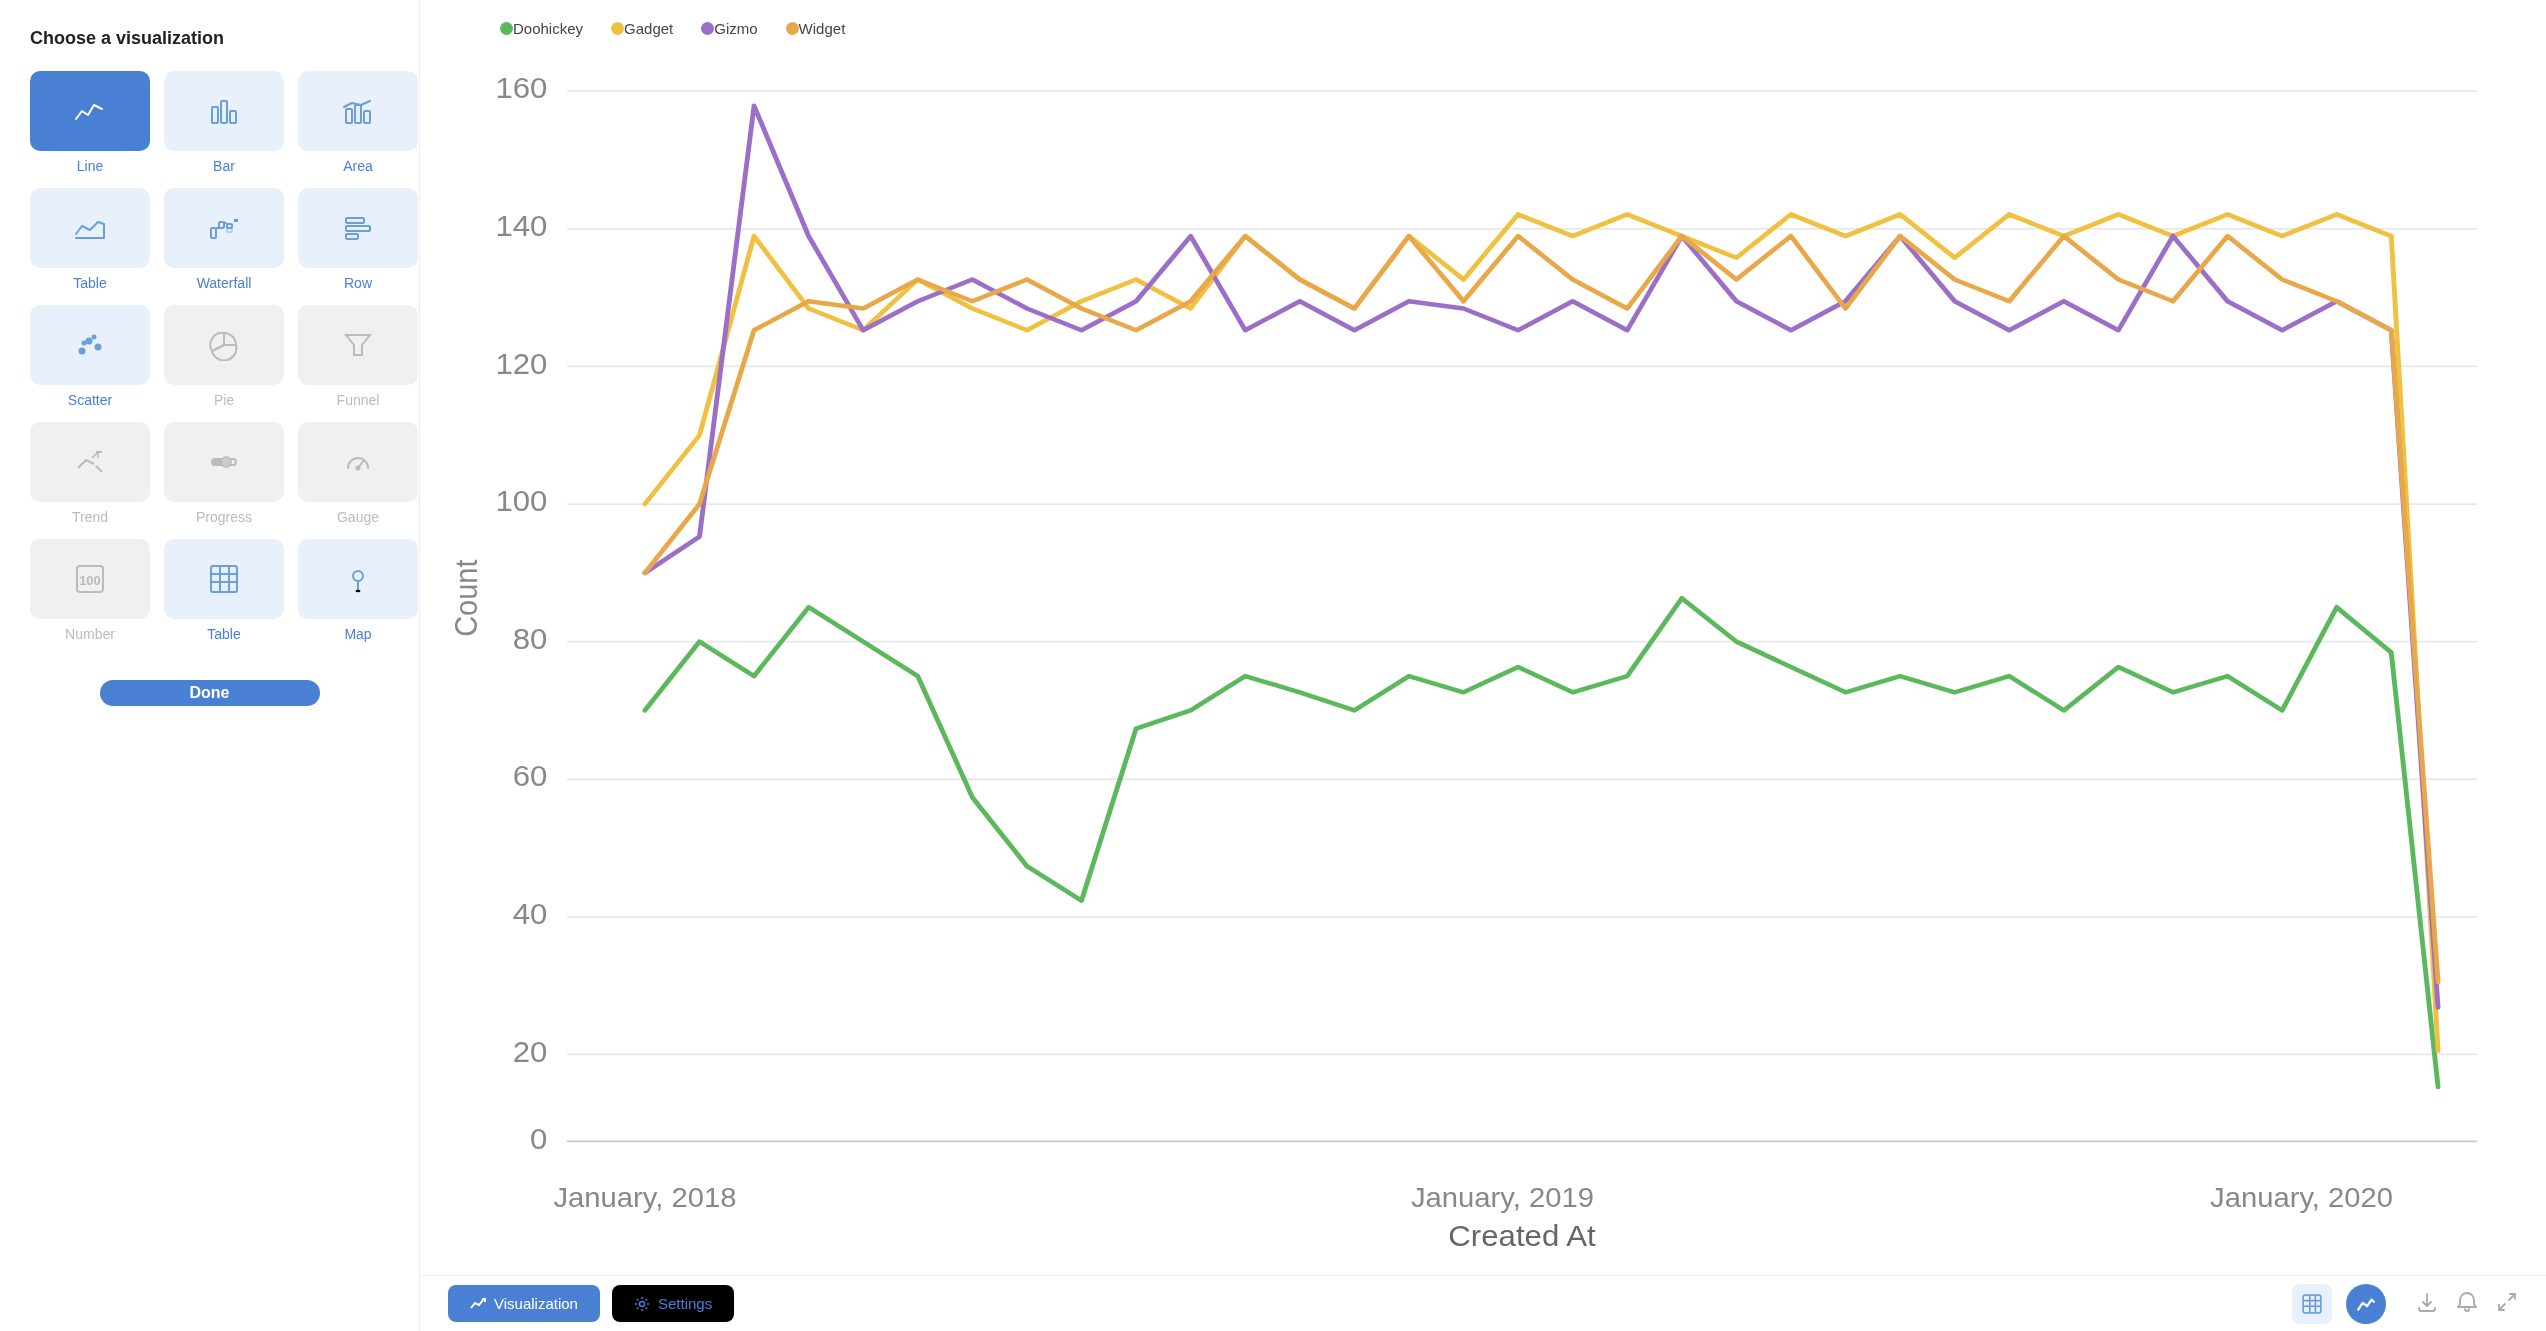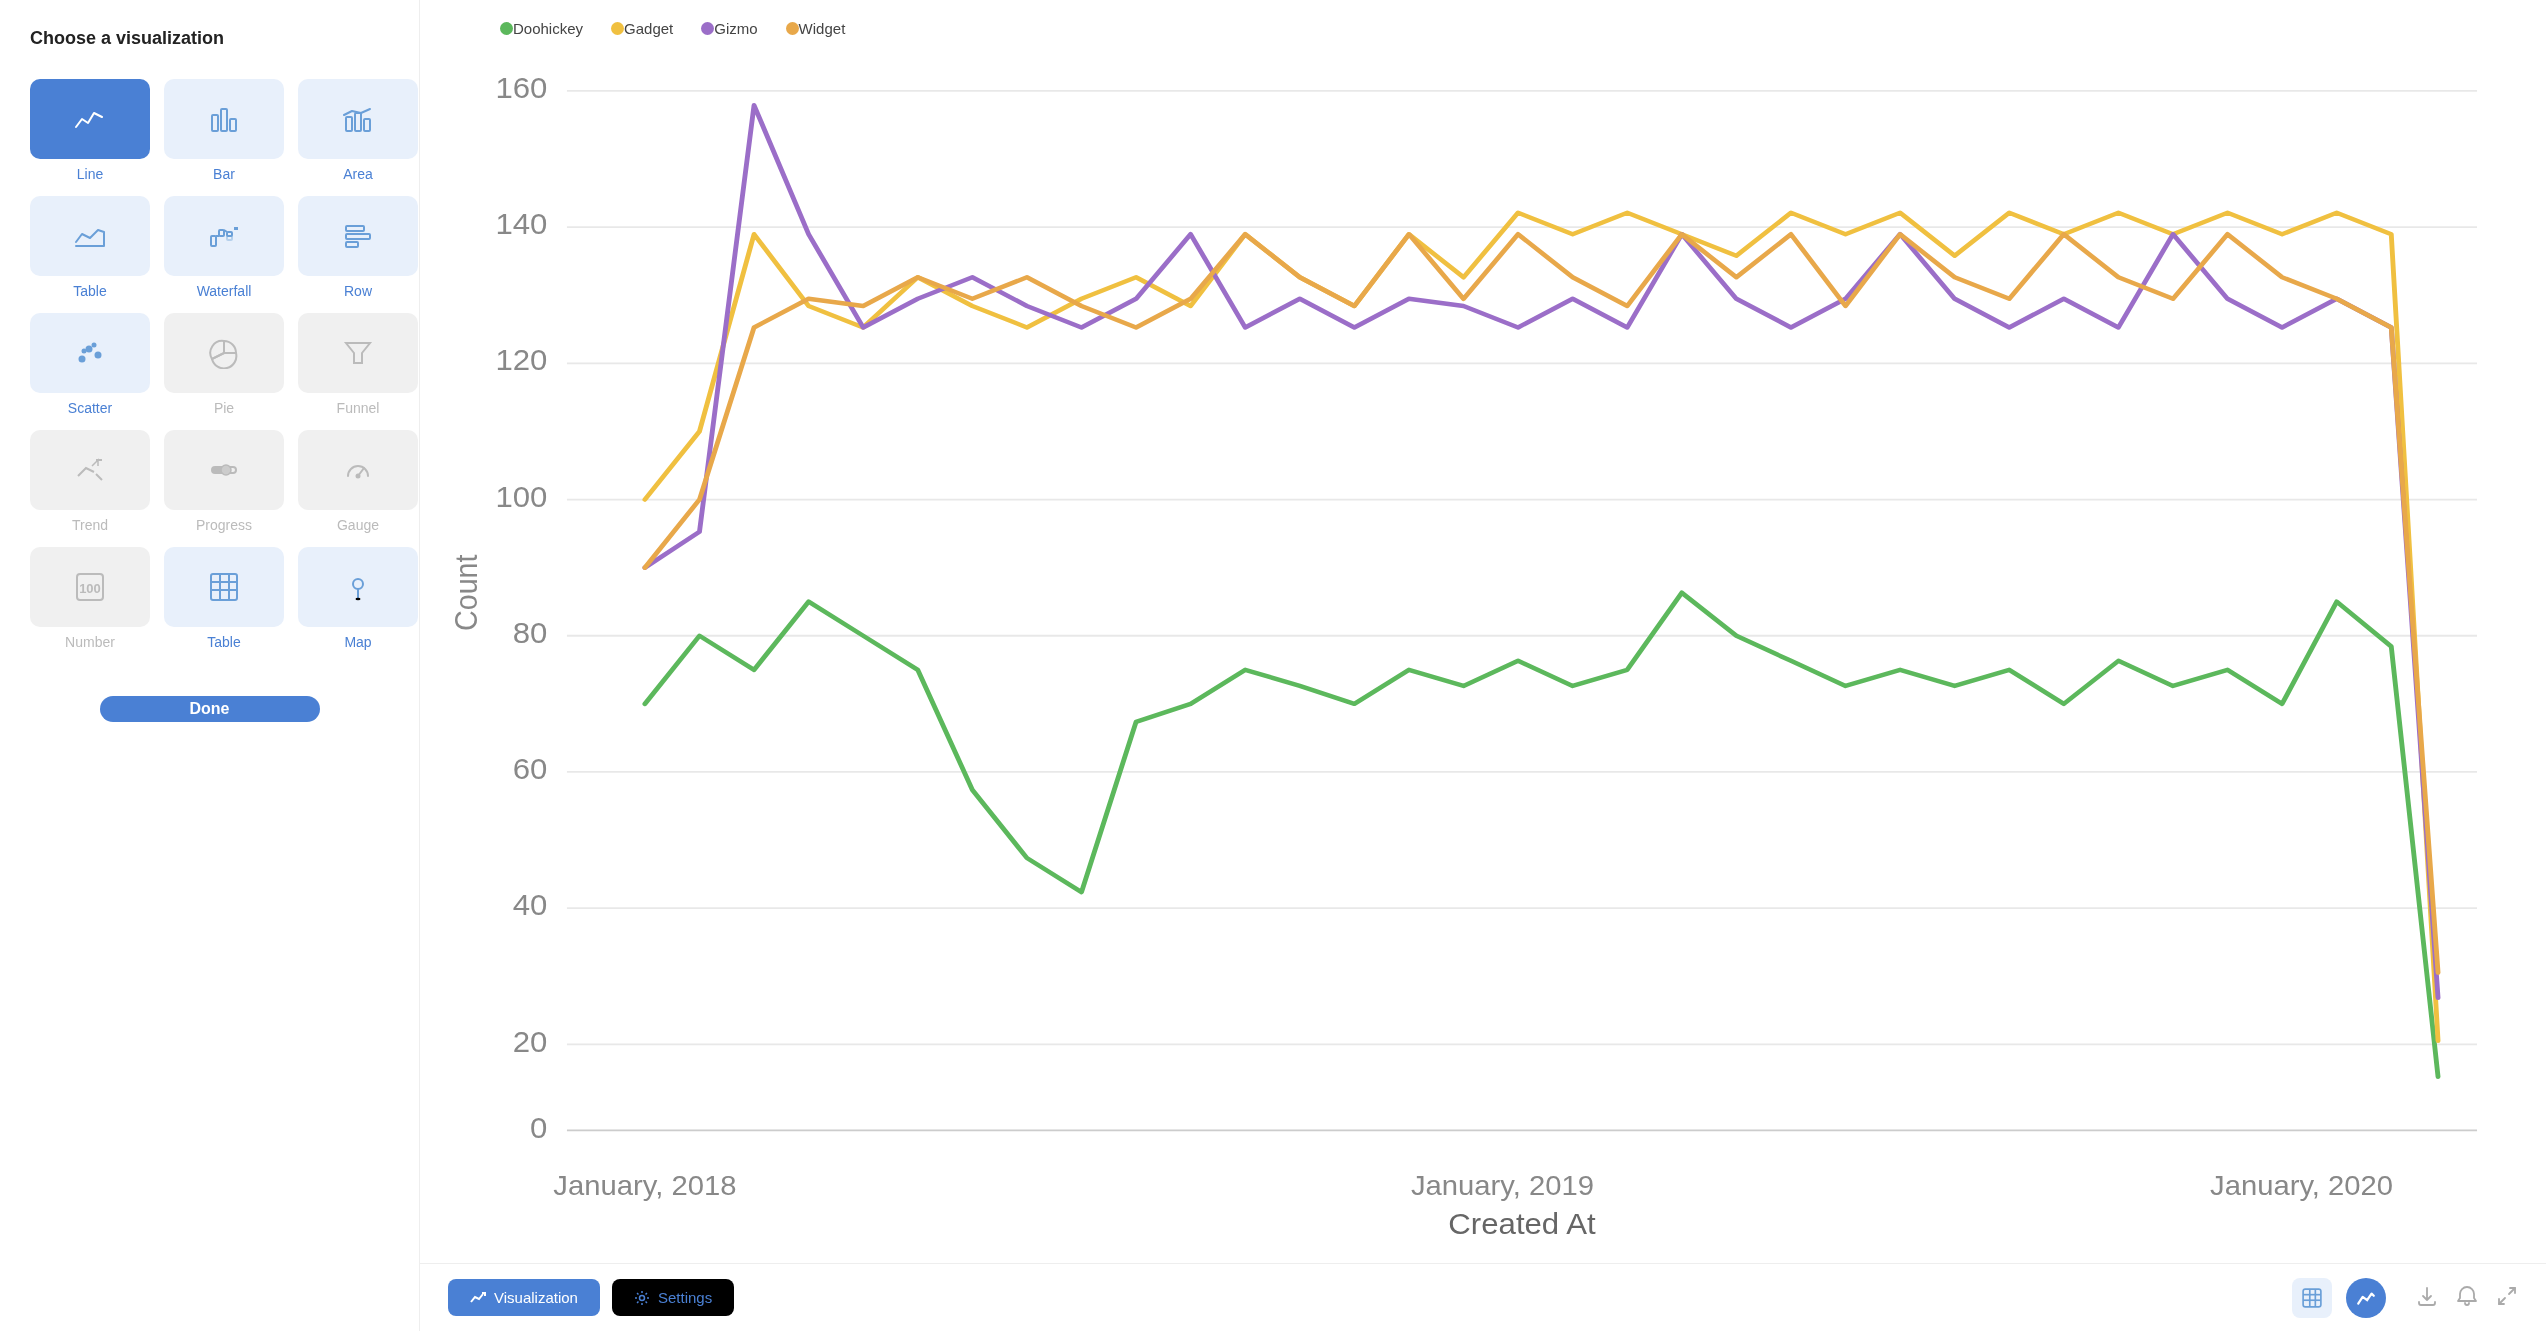--- a/index.html
+++ b/index.html
@@ -12,21 +12,21 @@
     }
 
     
     .left-panel {
       width: 420px;
       min-width: 420px;
       padding: 28px 30px 20px 30px;
       border-right: 1px solid #eee;
       display: flex;
       flex-direction: column;
-      gap: 8px;
+      gap: 0;
     }
     .panel-title {
       font-size: 18px;
       font-weight: 600;
       color: #222;
       margin-bottom: 22px;
     }
     .viz-grid {
       display: grid;
       grid-template-columns: repeat(3, 1fr);
@@ -151,21 +151,21 @@
 
     
     .chart-svg-container {
       width: 100%;
       height: calc(100% - 50px);
       position: relative;
     }
 
     
     .bottom-toolbar {
-      height: 68px;
+      height: 56px;
       border-top: 1px solid #eee;
       display: flex;
       align-items: center;
       padding: 0 28px;
       gap: 12px;
     }
     .toolbar-btn {
       display: flex;
       align-items: center;
       gap: 8px;

